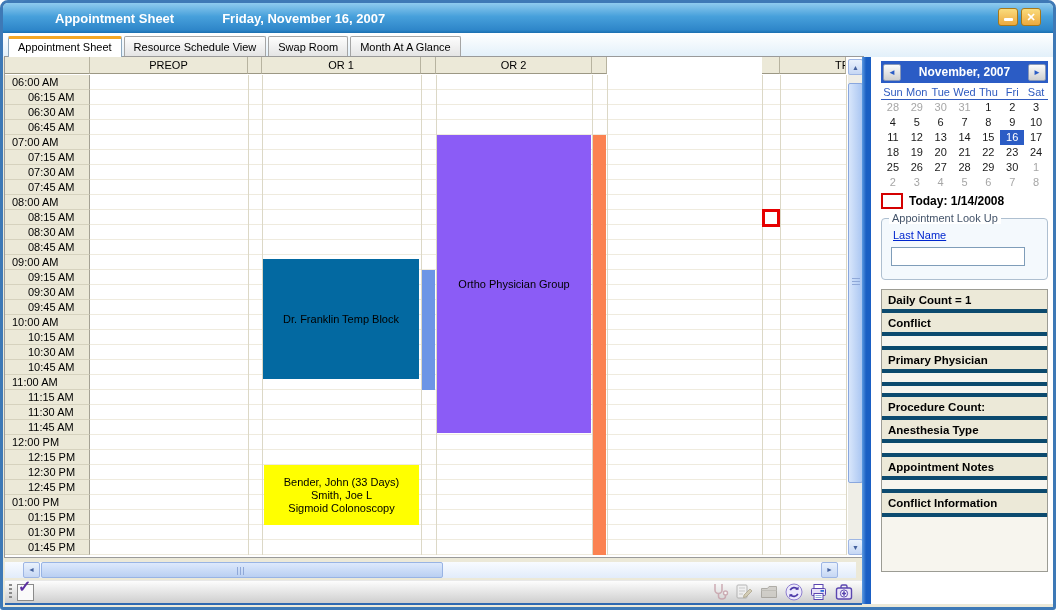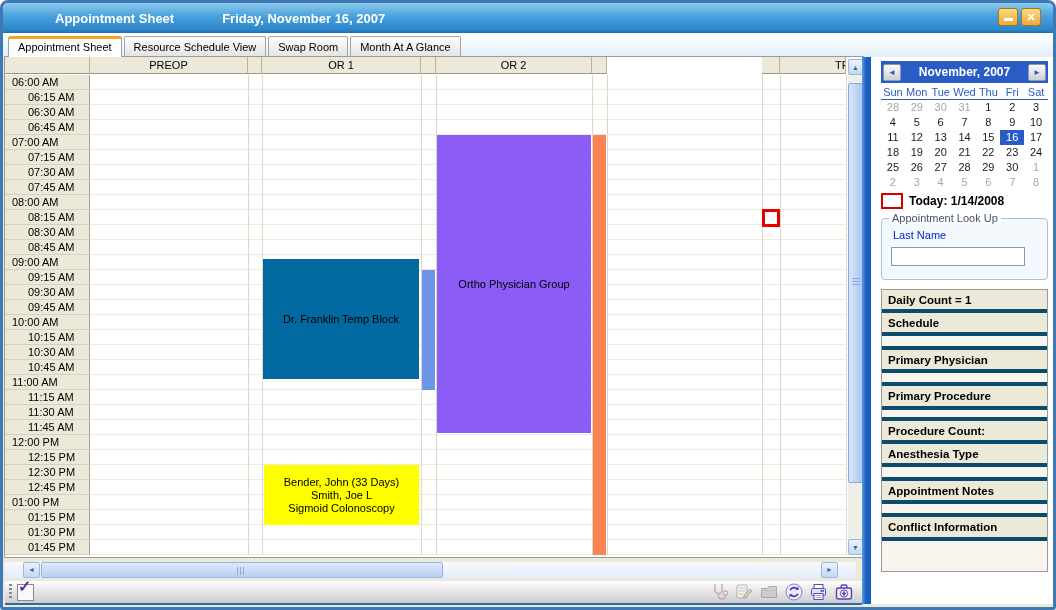--- a/index.html
+++ b/index.html
@@ -77,21 +77,21 @@
   .dn{width:24px;text-align:center;color:#2f5bbf;font-size:11px;line-height:14px;}
   .cweek{display:flex;}
   .cday{width:24px;height:15px;text-align:center;font-size:11px;line-height:15px;color:#1a1a1a;cursor:pointer;}
   .cday.muted{color:#a6a6a6;}
   .cday.sel{background:#2b5cc5;color:#fff;}
   .todayrow{display:flex;align-items:center;margin-top:3px;height:16px;}
   .todaybox{width:18px;height:12px;border:2px solid #d40000;background:#fff;margin-right:6px;}
   .todaylbl{font-weight:bold;font-size:12px;color:#000;}
   .lookup{position:relative;margin-top:9px;height:60px;border:1px solid #aebfd0;border-radius:4px;background:#f4f9fd;}
   .lookup-title{position:absolute;top:-7px;left:7px;background:#fff;padding:0 3px;color:#44546a;font-size:11px;}
-  .lastname{position:absolute;left:11px;top:10px;color:#0026ce;cursor:pointer;text-align:center;}
+  .lastname{position:absolute;left:11px;top:10px;color:#0026ce;text-decoration:underline;cursor:pointer;text-align:center;}
   .lookup input{position:absolute;left:9px;top:28px;width:128px;height:15px;border:1px solid #7f9db9;font-size:11px;}
   #infopanel{margin-top:9px;height:281px;border:1px solid #9c9c94;display:flex;flex-direction:column;}
   .irow{box-sizing:border-box;border-bottom:4px solid #0c4a6e;padding-left:6px;display:flex;align-items:center;
         font-weight:bold;color:#000;background:#ece9d8;font-size:11.5px;}
   .irow.empty{background:#f7f5ee;}
   .irow:last-child{border-bottom:none;flex:1;}
 </style>
 </head>
 <body>
 
@@ -350,25 +350,24 @@
       <span class="todaybox"></span>
       <span class="todaylbl">Today: 1/14/2008</span>
     </div>
     <div class="lookup">
       <span class="lookup-title">Appointment Look Up</span>
       <a class="lastname">Last Name</a>
       <input value="" style="">
     </div>
     <div id="infopanel">
         <div class="irow" style="height: 23px; flex: 0 0 auto;">Daily Count = 1</div>
-        <div class="irow" style="height: 23px; flex: 0 0 auto;">Schedule</div>
+        <div class="irow" style="height: 23px; flex: 0 0 auto;">Conflict</div>
         <div class="irow empty" style="height: 14px; flex: 0 0 auto;"></div>
         <div class="irow" style="height: 23px; flex: 0 0 auto;">Primary Physician</div>
         <div class="irow empty" style="height: 13px; flex: 0 0 auto;"></div>
-        <div class="irow" style="height: 24px; flex: 0 0 auto;">Primary Procedure</div>
         <div class="irow empty" style="height: 11px; flex: 0 0 auto;"></div>
         <div class="irow" style="height: 23px; flex: 0 0 auto;">Procedure Count:</div>
         <div class="irow" style="height: 23px; flex: 0 0 auto;">Anesthesia Type</div>
         <div class="irow empty" style="height: 14px; flex: 0 0 auto;"></div>
         <div class="irow" style="height: 23px; flex: 0 0 auto;">Appointment Notes</div>
         <div class="irow empty" style="height: 13px; flex: 0 0 auto;"></div>
         <div class="irow" style="height: 24px; flex: 0 0 auto;">Conflict Information</div>
         <div class="irow empty" style="height: 30px; flex: 1 1 0%;"></div>
       </div>
   </div>

